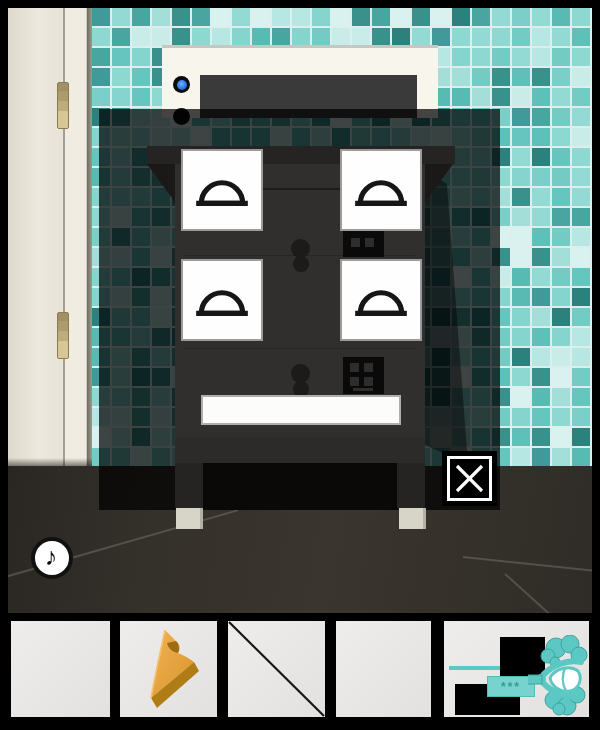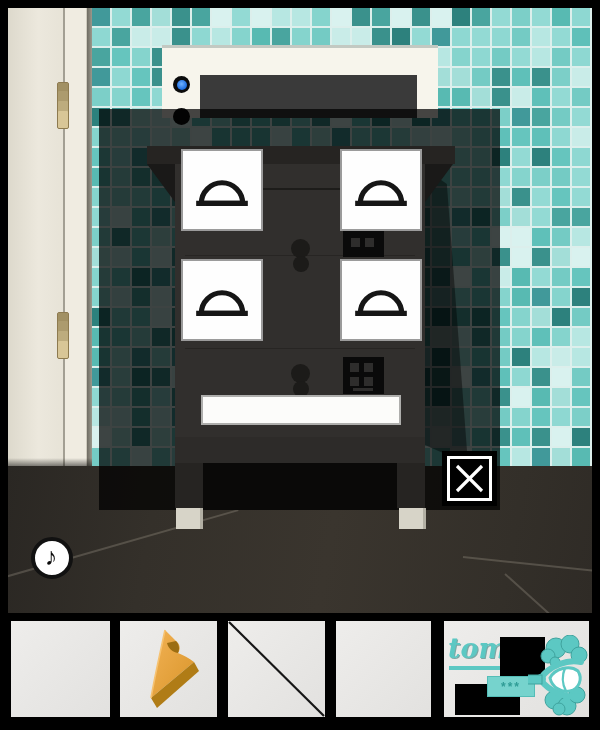--- a/index.html
+++ b/index.html
@@ -771,21 +771,20 @@
 
   <div class="slot" style="left:228px;width:97px;">
     <svg width="97" height="96" viewBox="0 0 97 96">
       <line x1="1" y1="1" x2="96" y2="95" stroke="#161616" stroke-width="2.2"></line>
     </svg>
   </div>
 
   <div class="slot" style="left:336px;width:95px;"></div>
 
   <div class="slot" style="left:444px;width:145px;">
-    <span id="logo-text">tom</span>
     <span id="logo-underline"></span>
     <span class="blackout" style="left:56px;top:16px;width:45px;height:47px;"></span>
     <span class="blackout" style="left:11px;top:63px;width:65px;height:31px;"></span>
     <span id="logo-badge">***</span>
     <svg width="62" height="82" viewBox="0 0 62 82" style="position:absolute;left:84px;top:14px;">
       <g fill="#5cc8c3" stroke="#3fa39e" stroke-width="1">
         <circle cx="28" cy="13" r="10"></circle>
           <circle cx="42" cy="9" r="9"></circle>
         <circle cx="51" cy="20" r="8"></circle>
           <circle cx="20" cy="21" r="7"></circle>

